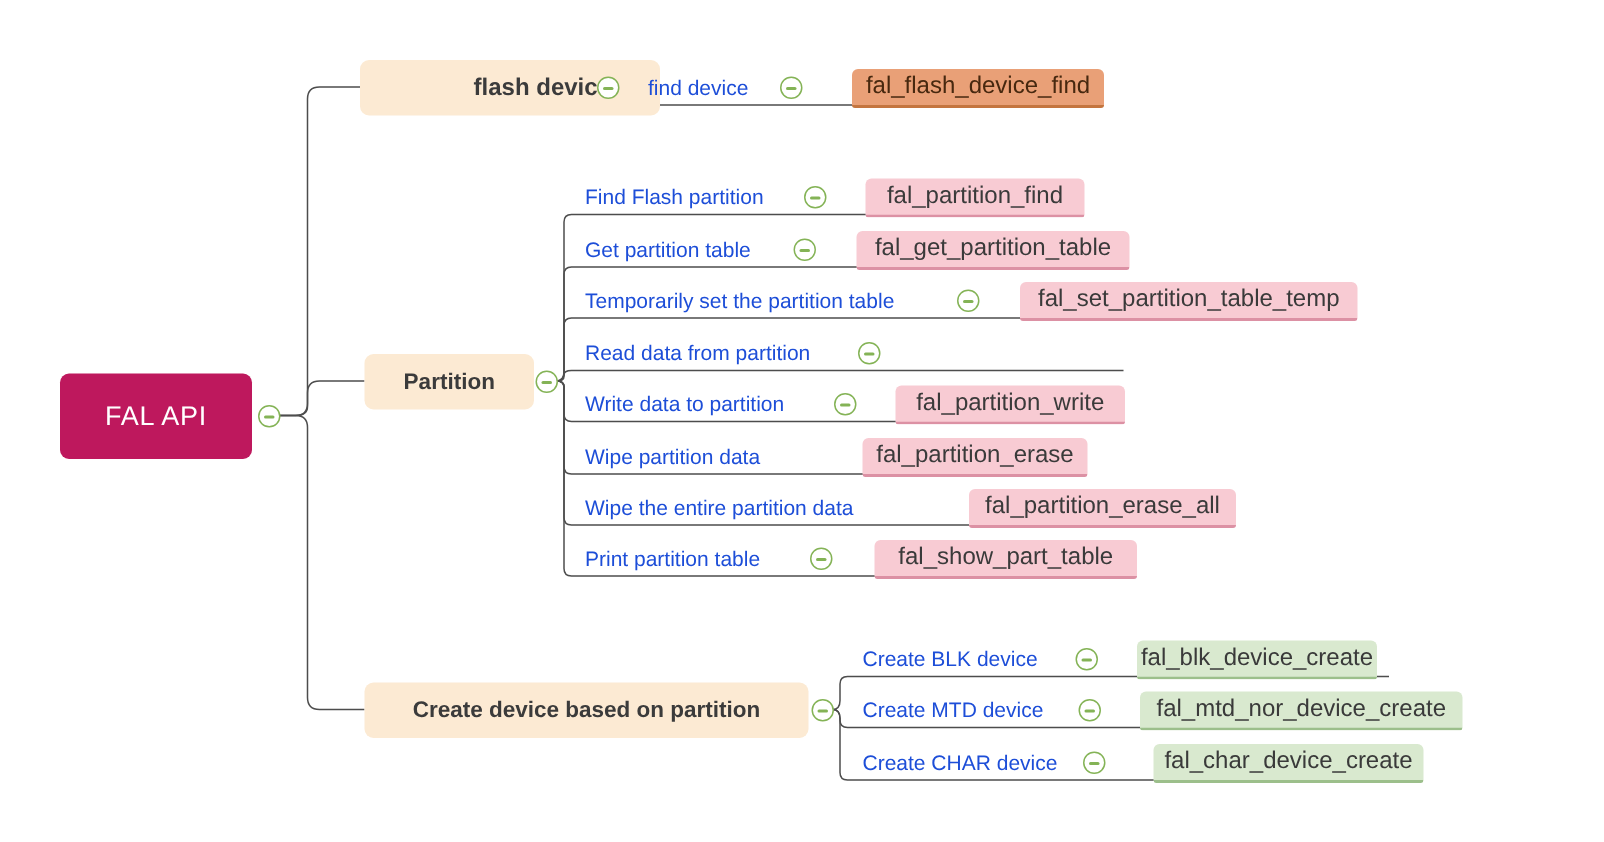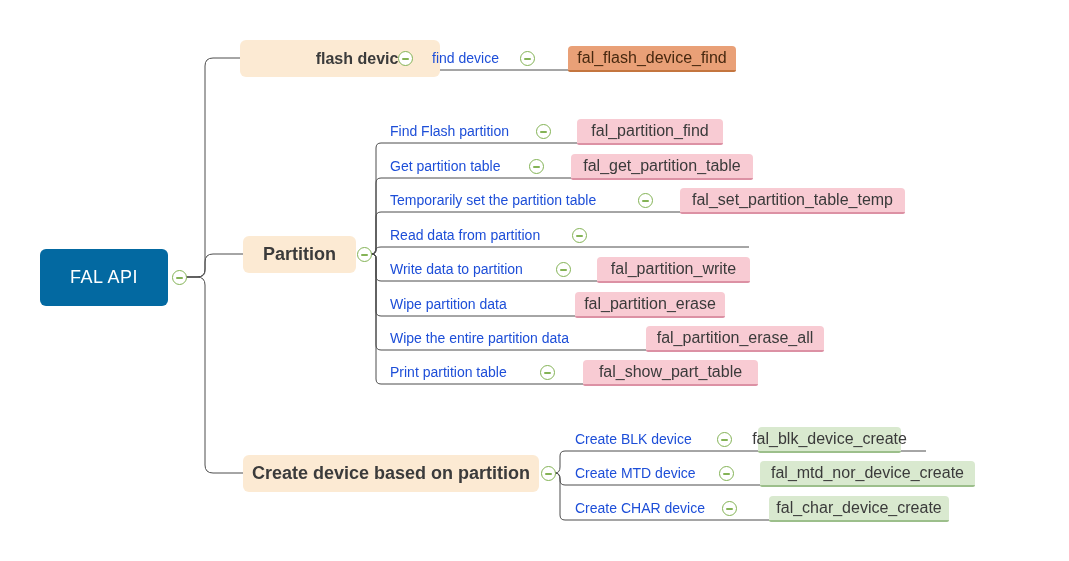--- a/index.html
+++ b/index.html
@@ -8,26 +8,26 @@
     font-family:"Liberation Sans","DejaVu Sans",sans-serif;color:#333;
     position:relative;
   }
   .canvas{position:absolute;left:0;top:0;width:1069px;height:561px;}
   svg.lines{position:absolute;left:0;top:0;width:1069px;height:561px;}
   svg.lines path{fill:none;stroke:#4d4d4d;stroke-width:1;}
 
   .topic{
     position:absolute;display:flex;align-items:center;justify-content:center;
     background:#fcead3;border-radius:6px;color:#3b3b3b;
-    font-size:18px;font-weight:600;white-space:nowrap;
+    font-size:15px;font-weight:600;white-space:nowrap;
   }
   .topic.big{font-size:16px;font-weight:700;padding-left:43px;}
   .root{
     position:absolute;display:flex;align-items:center;justify-content:center;
-    background:#0369a1;border-radius:6px;color:#ffffff;
+    background:#be185d;border-radius:6px;color:#ffffff;
     font-size:18px;font-weight:500;letter-spacing:.5px;
   }
   .lbl{
     position:absolute;font-size:14px;line-height:20px;color:#1d4ed8;
     white-space:nowrap;
   }
   .api{
     position:absolute;height:24px;display:flex;align-items:center;justify-content:center;
     border-radius:4px 4px 2px 2px;font-size:16px;white-space:nowrap;color:#3a3a3a;margin-left:12px;
   }
@@ -136,21 +136,21 @@
     <span>Create device based on partition</span>
   </div>
   <span class="icon" style="left:541px;top:466px">
       <i></i>
     </span>
 
   <span class="lbl" style="left:575px;top:429px">Create BLK device</span>
   <span class="icon" style="left:717px;top:432px">
       <i></i>
     </span>
-  <div class="api green" style="left:746px;top:427px;width:143px">fal_blk_device_create</div>
+  <div class="api green" style="left:746px;top:427px;width:160px">fal_blk_device_create</div>
 
   <span class="lbl" style="left:575px;top:463px">Create MTD device</span>
   <span class="icon" style="left:719px;top:466px">
       <i></i>
     </span>
   <div class="api green" style="left:748px;top:461px;width:215px">fal_mtd_nor_device_create</div>
 
   <span class="lbl" style="left:575px;top:498px">Create CHAR device</span>
   <span class="icon" style="left:722px;top:501px">
       <i></i>

